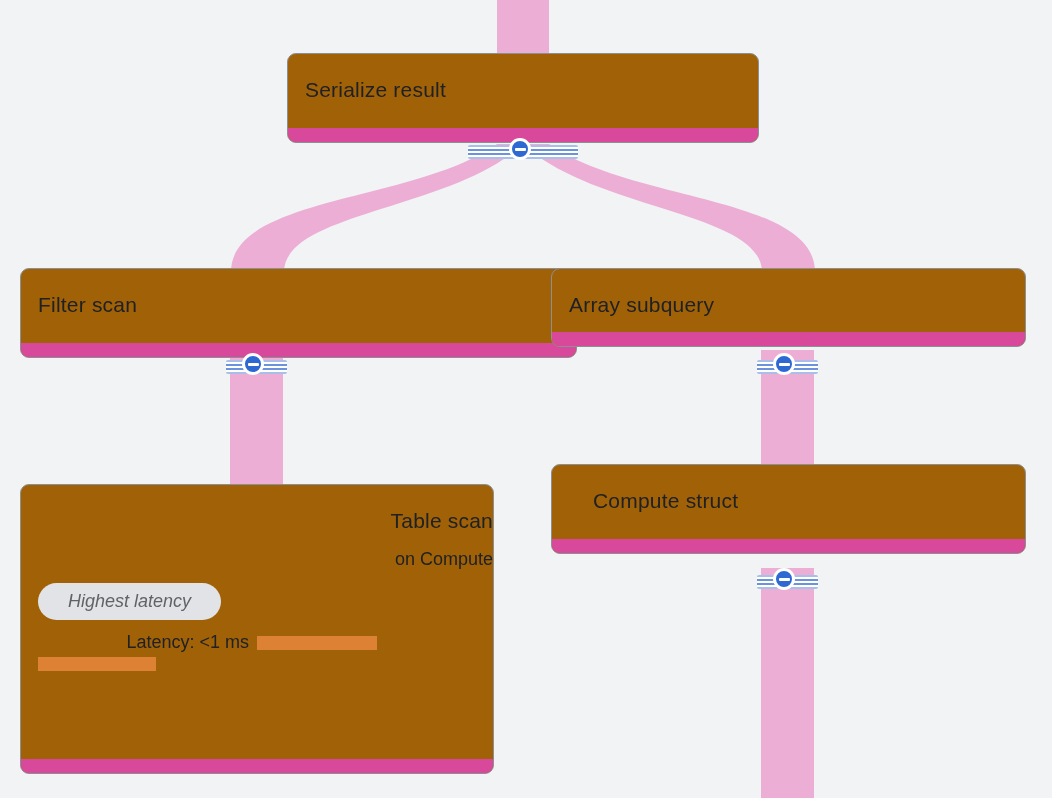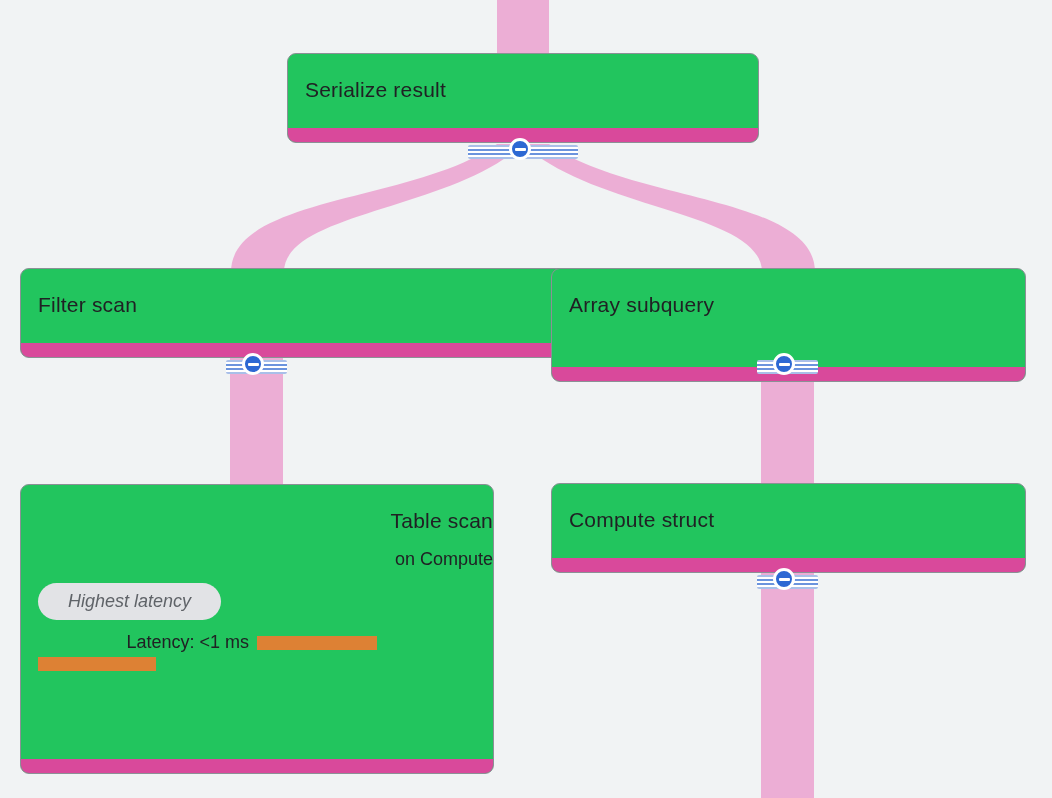--- a/index.html
+++ b/index.html
@@ -24,21 +24,21 @@
     overflow:hidden;
     color:var(--text);
   }
   .canvas{position:absolute;inset:0;width:1052px;height:798px;}
   svg.edges{position:absolute;left:0;top:0;z-index:1;}
   .edge{fill:var(--edge);}
 
   
   .node{
     position:absolute;
-    background:#22c55e;
+    background:#a16207;
     border:1.5px solid var(--node-border);
     border-radius:9px;
     z-index:2;
     overflow:hidden;
   }
   .node .accent-strip{
     position:absolute;left:0;right:0;bottom:0;height:14px;
     background:var(--accent);
   }
   .node .title{
@@ -122,42 +122,42 @@
   <div class="node" style="left:287px;top:53px;width:472px;height:90px;">
     <div class="title">Serialize result</div>
     <div class="accent-strip"></div>
   </div>
 
   <div class="node" style="left:20px;top:268px;width:557px;height:90px;">
     <div class="title">Filter scan</div>
     <div class="accent-strip"></div>
   </div>
 
-  <div class="node" style="left:551px;top:268px;width:475px;height:114px;">
+  <div class="node" style="left:551px;top:268px;width:475px;height:79px;">
     <div class="title">Array subquery</div>
     <div class="accent-strip"></div>
   </div>
 
   <div class="node" style="left:20px;top:484px;width:474px;height:290px;text-align:right;">
     <div class="title">Table scan</div>
     <div class="subtitle">on Compute</div>
     <span class="badge">Highest latency</span>
     <div class="metrics">
       <div class="metric">
         <div class="metric-label">Latency: &lt;1 ms</div>
         <div class="metric-bar" style="width:118px;"></div>
       </div>
       <div class="metric">
         <div class="metric-bar" style="width:120px;"></div>
       </div>
     </div>
     <div class="accent-strip"></div>
   </div>
 
-  <div class="node" style="left:551px;top:483px;width:475px;height:90px;">
+  <div class="node" style="left:551px;top:464px;width:475px;height:90px;padding-left:24px;">
     <div class="title">Compute struct</div>
     <div class="accent-strip"></div>
   </div>
 
   <div class="collapse">
     <div class="stripes" style="left:468px;top:145px;width:110px;"></div>
     <div class="circle" style="left:509px;top:138px;">
       <span class="minus"></span>
     </div>
   </div>

